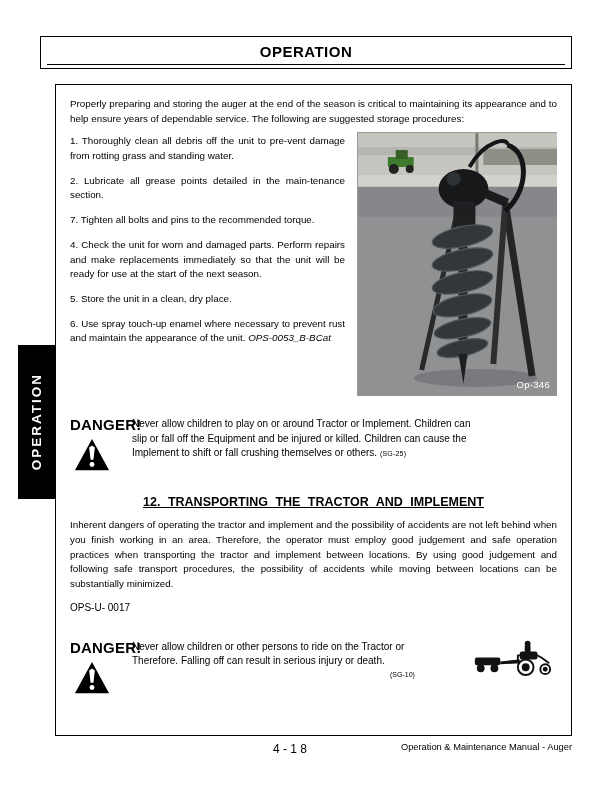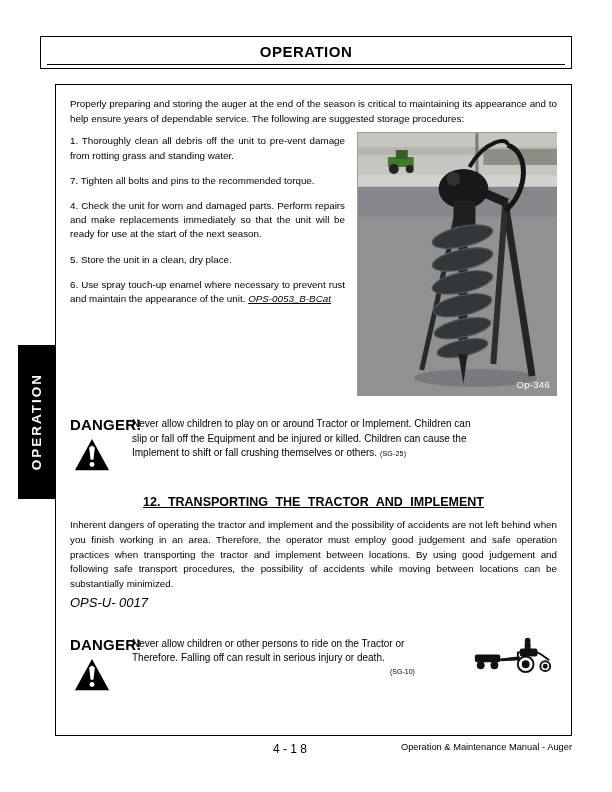--- a/index.html
+++ b/index.html
@@ -41,38 +41,38 @@
   .photo-wrap {
     float:right; width:200px; height:264px; margin:6px 0 8px 12px;
     position:relative; border:0.5px solid #9a9a97;
   }
   .photo-caption {
     position:absolute; right:6px; bottom:5px; color:#fff;
     font-size:9.5px; letter-spacing:0.3px;text-align:right;
   }
   .items { margin-top:8px; font-size:9.8px; line-height:1.45; }
   .item { margin-bottom:11px; text-align:justify; }
-  .item .inline-code { font-style:italic;text-decoration:underline; }
+  .item .inline-code { font-style:italic; }
   .clear { clear:both; }
 
   
   .danger { display:flex; margin-top:12px; }
   .danger-left { width:62px; flex:0 0 62px; }
   .danger-label { font-weight:bold; font-size:15px; letter-spacing:0.2px; }
   .danger-icon { margin:4px 0 0 3px; }
   .danger-text { font-size:10px; line-height:1.42; padding-top:1px; }
   .danger .ref { font-size:7px; letter-spacing:0.2px; }
   .danger-text.w1 { width:354px; }
   .danger-text.w2 { width:312px; }
   .ref-line { font-size:7px; margin-top:3px; margin-left:258px; }
   .danger2 { position:relative; margin-top:26px; }
   .tractor-art { position:absolute; right:2px; top:-4px; }
 
   .sec12-wrap { margin-top:18px; }
-  .code-line { font-style:italic; font-size:13px; margin-top:3px; text-align:left; }
+  .code-line { font-size:10px; margin-top:10px; text-align:left; }
 
   
   .side-tab {
     position:absolute; left:18px; top:345px; width:37px; height:154px;
     background:#000; color:#fff; display:flex;
     align-items:center; justify-content:center;
   }
   .side-tab span {
     writing-mode:vertical-rl; transform:rotate(180deg);
     font-weight:bold; font-size:13.5px; letter-spacing:2px;
@@ -141,20 +141,21 @@
           <ellipse cx="105" cy="196" rx="29" ry="9" transform="rotate(-12 105 196)"></ellipse>
           <ellipse cx="105" cy="216" rx="26" ry="8" transform="rotate(-12 105 216)"></ellipse>
         </g>
         <path d="M101 222 L110 222 L106 252 Z" fill="#1d1f21"></path>
       </svg>
       <span class="photo-caption">Op-346</span>
     </div>
 
     <div class="items">
       <div class="item"><span>1. Thoroughly clean all debris off the unit to pre-vent damage from rotting grass and standing water.</span></div>
+      <div class="item"><span>2. Lubricate all grease points detailed in the main-tenance section.</span></div>
       <div class="item"><span>7. Tighten all bolts and pins to the recommended torque.</span></div>
       <div class="item"><span>4. Check the unit for worn and damaged parts.  Perform repairs and make replacements immediately so that the unit will be ready for use at the start of the next season.</span></div>
       <div class="item"><span>5. Store the unit in a clean, dry place.</span></div>
       <div class="item">
         <span>6. Use spray touch-up enamel where necessary to prevent rust and maintain the appearance of the unit.</span>
         <span class="inline-code">OPS-0053_B-BCat</span>
       </div>
     </div>
 
     <div class="clear"></div>

